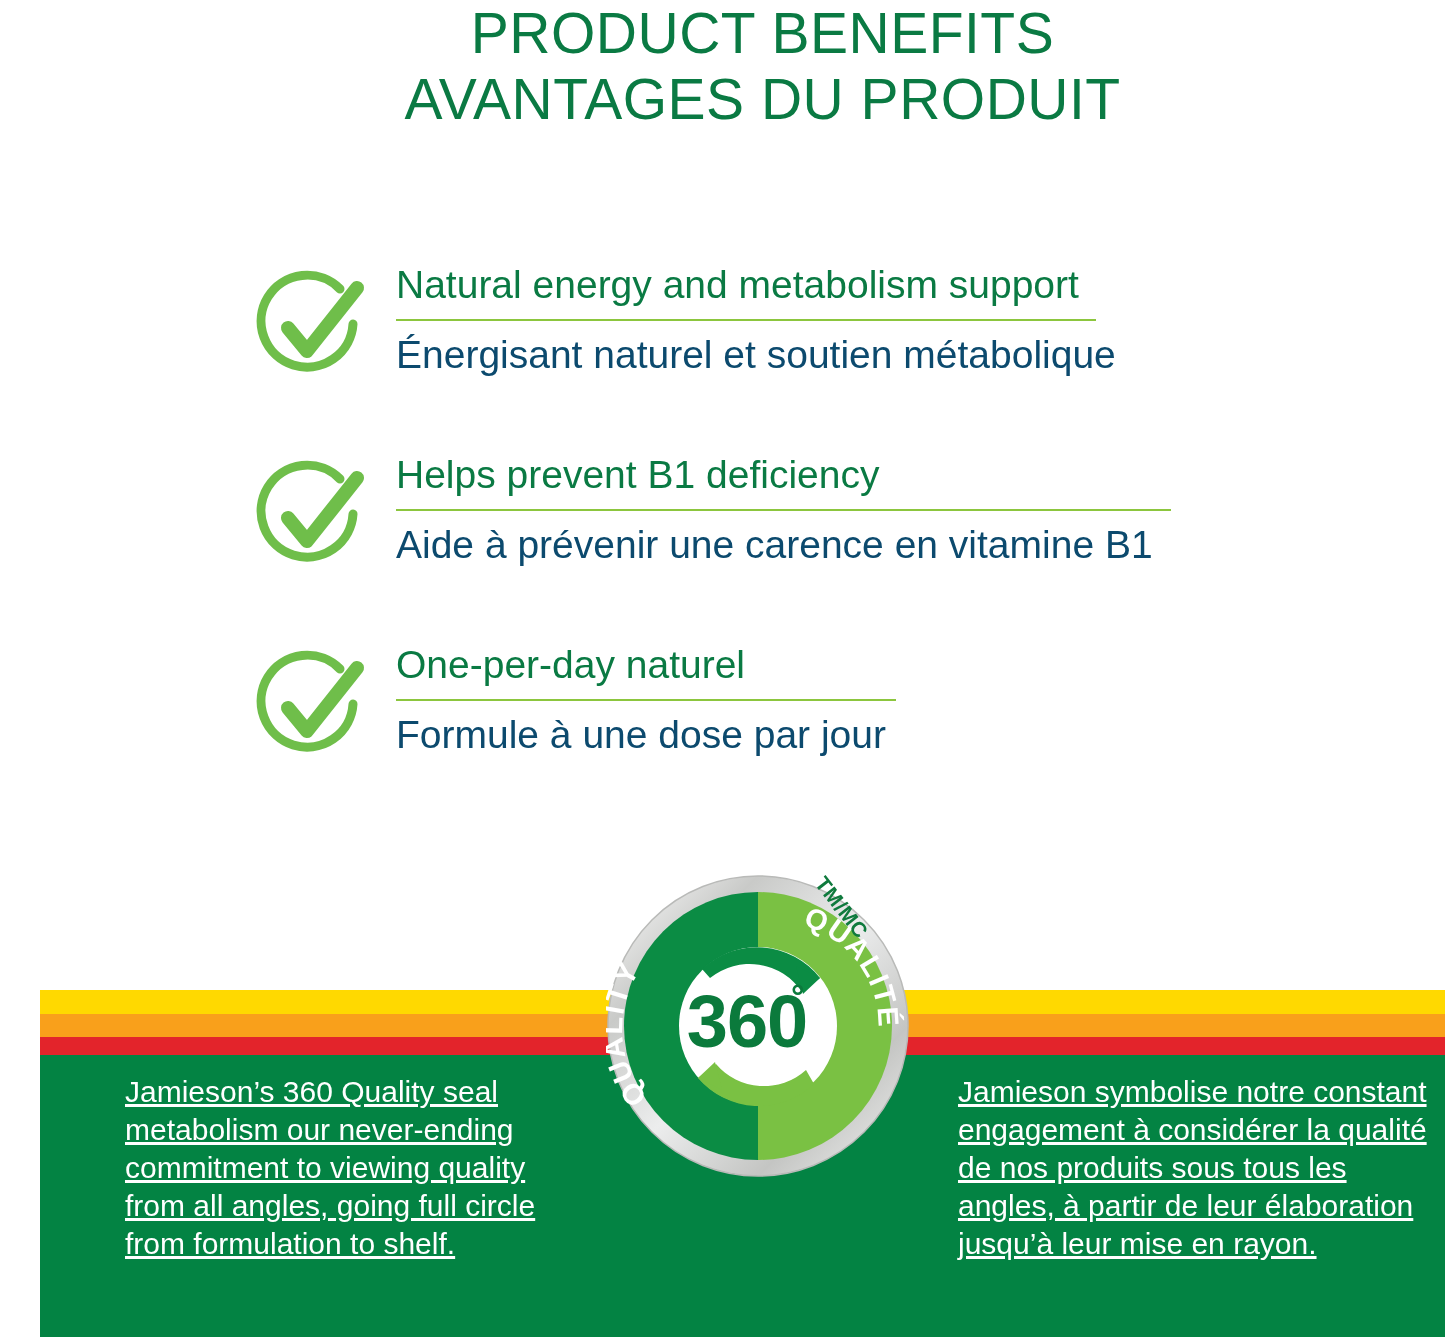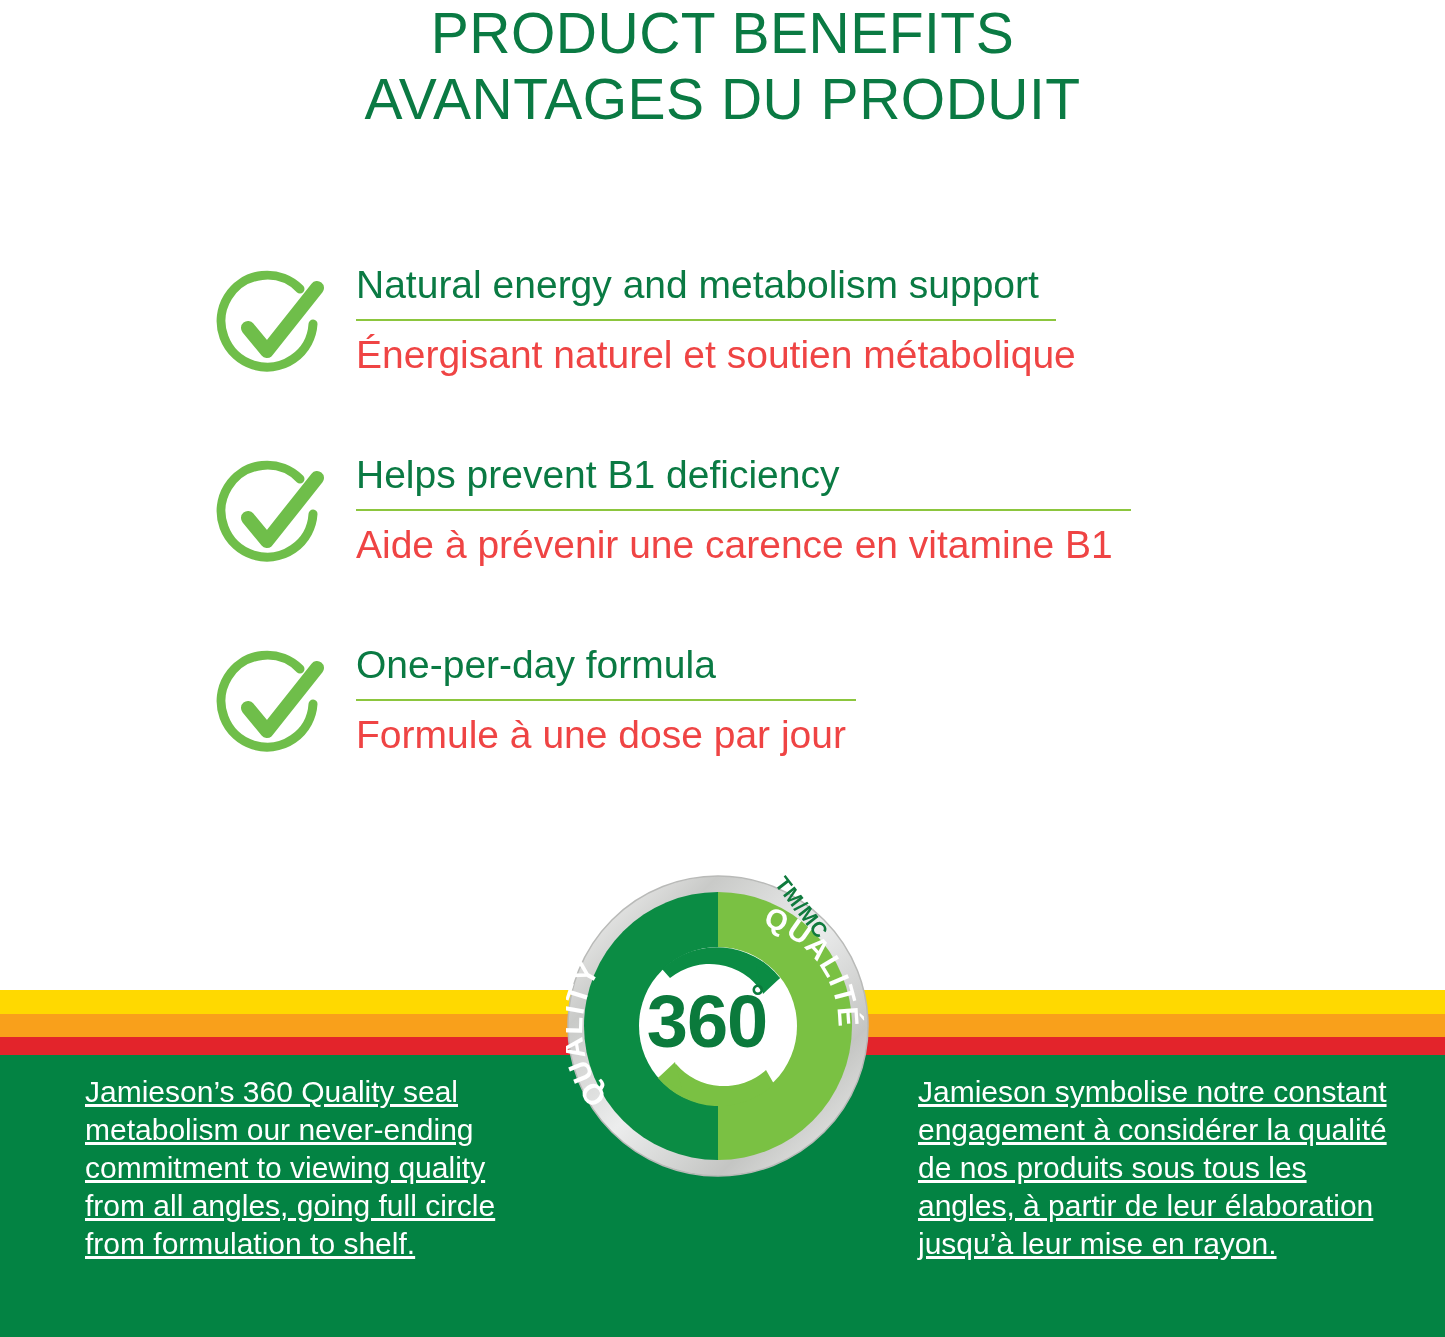--- a/index.html
+++ b/index.html
@@ -2,21 +2,21 @@
 <html><head>
 <meta charset="utf-8">
 <style>
   html,body{margin:0;padding:0;}
   body{
     width:1445px;height:1337px;
     background:#ffffff;
     font-family:"Liberation Sans", sans-serif;
     overflow:hidden;position:relative;
   }
-  #root{position:absolute;inset:0;}
+  #root{position:absolute;inset:0;margin-left:40px;}
 
   
   .header{
     position:absolute;left:0;top:0;width:1445px;
     text-align:center;
   }
   .header .line{
     color:#0a7a43;
     font-size:57px;
     line-height:62px;
@@ -35,21 +35,21 @@
   }
   .benefit .txtwrap{position:absolute;left:356px;top:0;}
   .benefit .en{
     color:#0a7a43;font-size:39px;line-height:46px;white-space:nowrap;
     padding-top:4px;
   }
   .benefit .rule{
     height:2px;background:#8cc63e;margin-top:11px;margin-bottom:9px;
   }
   .benefit .fr{
-    color:#ef4444;font-size:39px;line-height:46px;white-space:nowrap;
+    color:#0c4a6e;font-size:39px;line-height:46px;white-space:nowrap;
     padding-top:2px;
   }
   .stripe-yellow{position:absolute;left:0;top:990px;width:1445px;height:24px;background:#ffd900;}
   .stripe-orange{position:absolute;left:0;top:1014px;width:1445px;height:23px;background:#f9a01b;}
   .stripe-red{position:absolute;left:0;top:1037px;width:1445px;height:18px;background:#e3242b;}
   .footer-bg{position:absolute;left:0;top:1055px;width:1445px;height:282px;background:#038343;}
 
   
   .foot-col{position:absolute;color:#ffffff;font-size:30px;line-height:38px;text-decoration:underline;}
   .foot-en{left:85px;top:1073px;width:470px;}
@@ -111,21 +111,21 @@
     </div>
 
     <div class="benefit">
       <div class="icon">
         <svg viewBox="0 0 116 116" width="116" height="116" aria-hidden="true">
           <path d="M88 23 A46 46 0 1 0 101 58" fill="none" stroke="#6fbe4a" stroke-width="9" stroke-linecap="round"></path>
           <path d="M36 62 L55 85 L105 22" fill="none" stroke="#6fbe4a" stroke-width="14" stroke-linecap="round" stroke-linejoin="round"></path>
         </svg>
       </div>
       <div class="txtwrap" style="width:500px">
-        <div class="en">One-per-day formula</div>
+        <div class="en">One-per-day naturel</div>
         <div class="rule"></div>
         <div class="fr">Formule à une dose par jour</div>
       </div>
     </div>
 
   </div>
 
   <div class="stripe-yellow"></div>
   <div class="stripe-orange"></div>
   <div class="stripe-red"></div>

